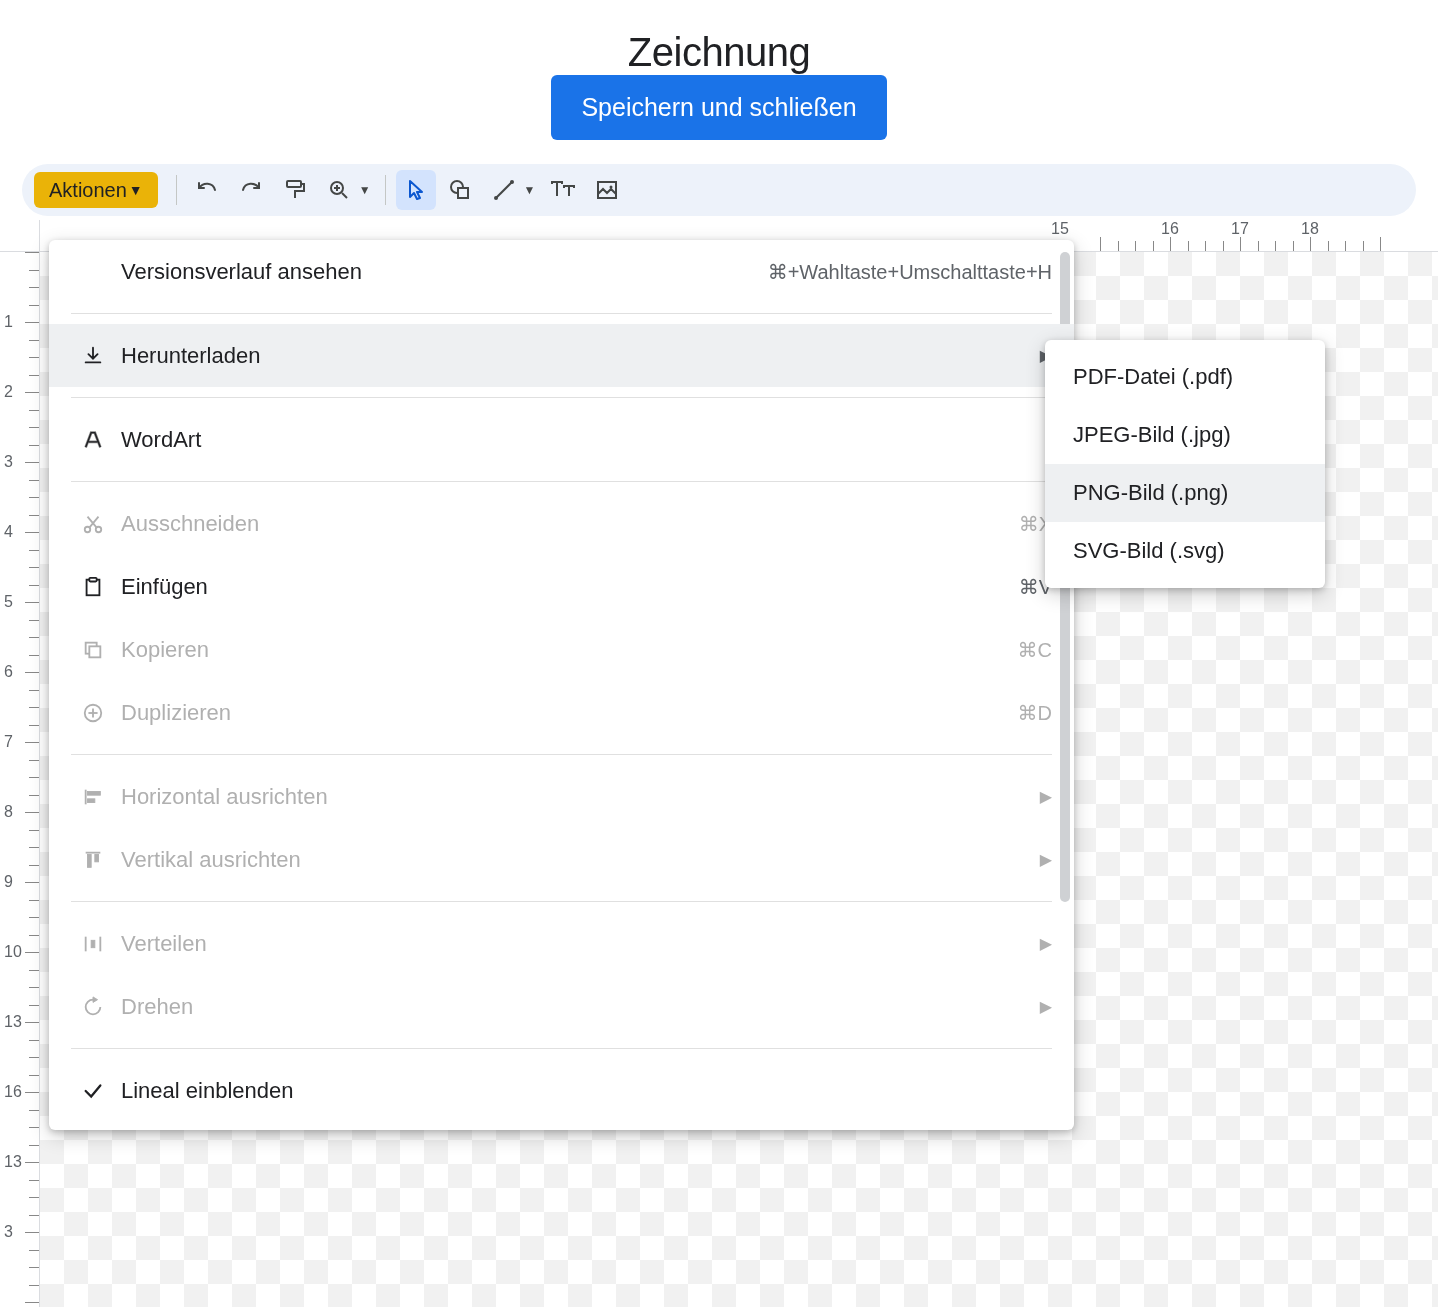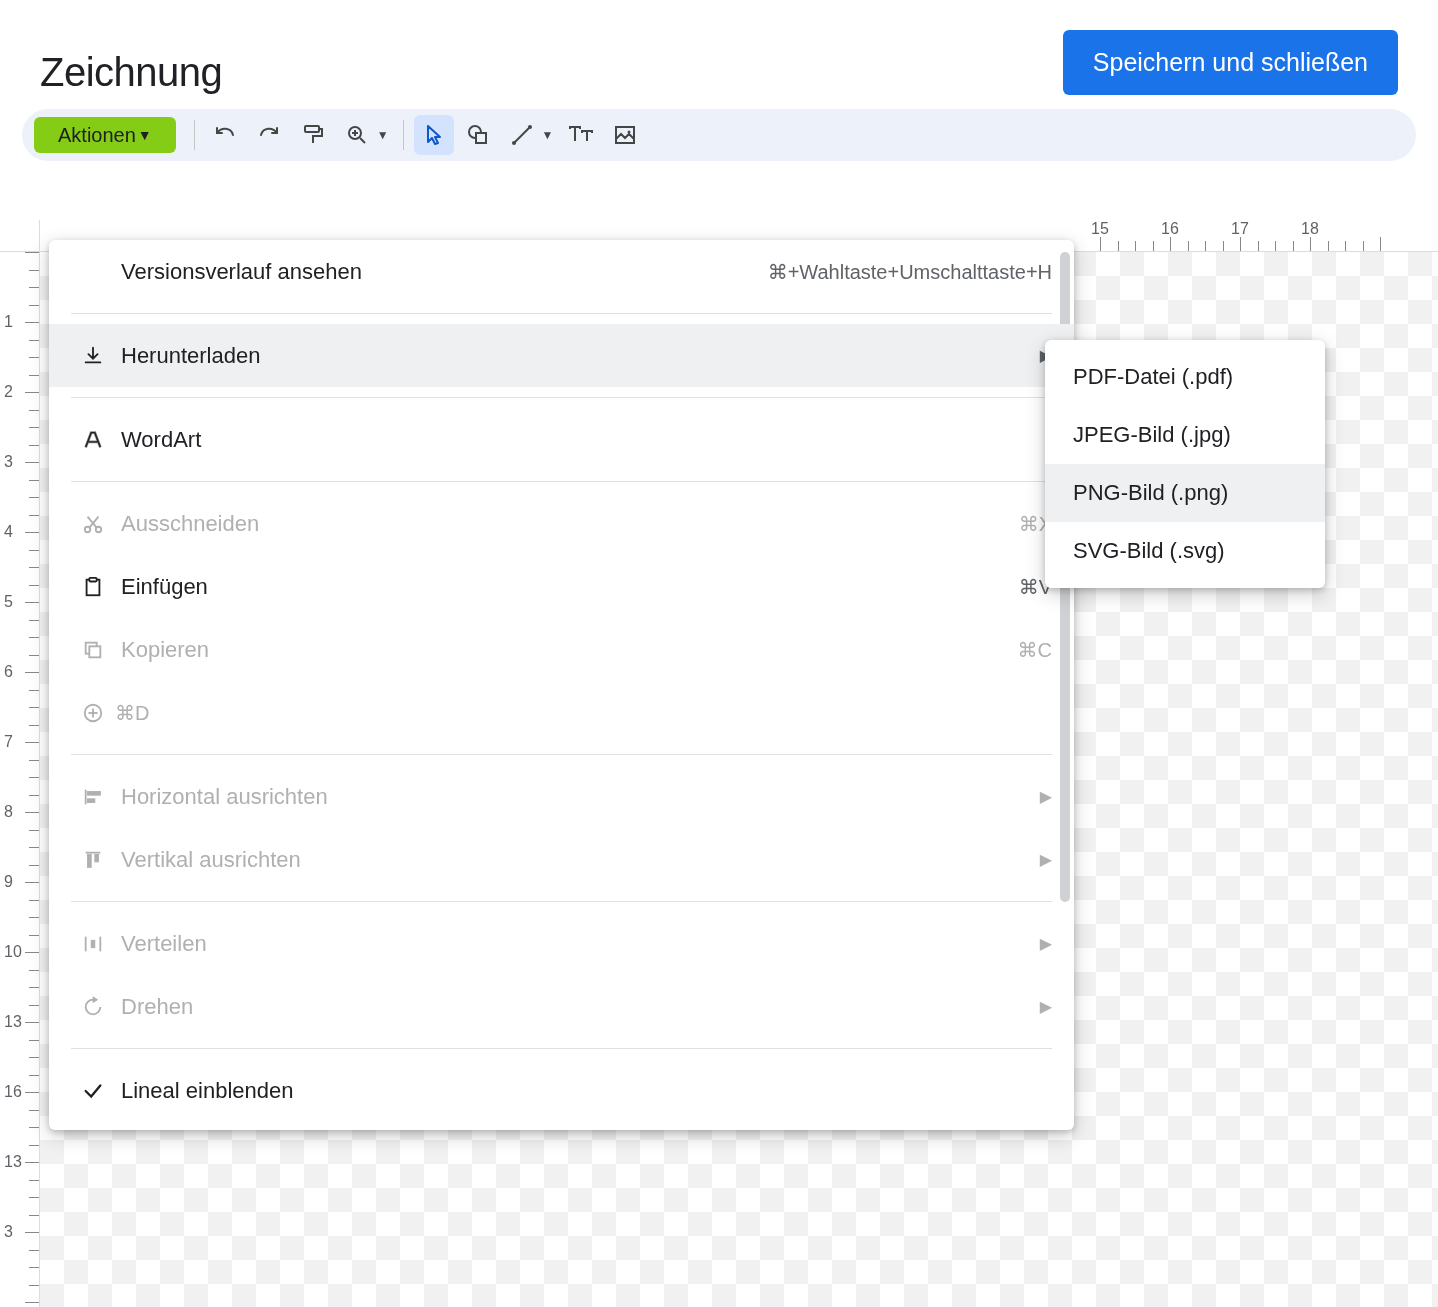--- a/index.html
+++ b/index.html
@@ -1,24 +1,24 @@
 <!DOCTYPE html>
 <html><head>
 <meta charset="utf-8">
 <style>
   * { box-sizing: border-box; margin: 0; padding: 0; }
   body { font-family: Arial, "Helvetica Neue", sans-serif; background: #fff; width: 1438px; height: 1307px; overflow: hidden; position: relative; }
 
-  .header { display: flex; justify-content: space-between; align-items: flex-end; padding: 30px 40px 14px 40px; }
+  .header { display: flex; justify-content: space-between; align-items: center; padding: 30px 40px 24px 40px; flex-direction: column; }
   .title { font-size: 40px; color: #202124; font-weight: 400; letter-spacing: -0.5px; }
   .save-btn { background: #1a73e8; color: #fff; font-size: 25px; font-weight: 500; border: none; border-radius: 6px; padding: 18px 30px; cursor: pointer; }
 
   .toolbar-wrap { padding: 0 22px; }
   .toolbar { background: #edf2fa; border-radius: 999px; height: 52px; display: flex; align-items: center; padding: 0 12px; gap: 4px; }
-  .actions-btn { background: #84cc16; border-radius: 6px; padding: 4px 24px; display: flex; align-items: center; font-size: 20px; color: #202124; cursor: pointer; height: 36px; margin-right: 8px; }
+  .actions-btn { background: #eab308; border-radius: 6px; padding: 4px 15px; display: flex; align-items: center; font-size: 20px; color: #202124; cursor: pointer; height: 36px; margin-right: 8px; }
   .actions-btn .caret { margin-left: 2px; font-size: 14px; }
   .tb-sep { width: 1px; height: 30px; background: #c4c7c5; margin: 0 6px; }
   .tb-btn { width: 40px; height: 40px; display: flex; align-items: center; justify-content: center; border-radius: 6px; cursor: pointer; color: #444746; }
   .tb-btn.selected { background: #d3e3fd; color: #0b57d0; }
   .tb-group { display: flex; align-items: center; gap: 2px; }
   .mini-caret { font-size: 12px; color: #444746; margin-left: -2px; margin-right: 4px; }
   .hruler { position: absolute; top: 0; left: 40px; right: 0; height: 32px; background: #fff; border-bottom: 1px solid #dadce0; }
   .hruler-inner { position: absolute; left: 0; top: 0; bottom: 0; right: 0; }
   .hmark { position: absolute; top: 0; font-size: 16px; color: #5f6368; text-align: center; transform: translateX(-50%); }
   .htick { position: absolute; bottom: 0; width: 1px; height: 10px; background: #888; }
@@ -141,21 +141,21 @@
           <circle cx="16" cy="9" r="1.5" fill="#444746"></circle>
         </svg>
     </div>
   </div>
 </div>
 
 <div class="workspace">
   <div class="canvas"></div>
   <div class="hruler">
     <div class="hruler-inner">
-      <span class="hmark" style="left:1060px">15</span>
+      <span class="hmark" style="left:1020px">15</span>
       <span class="hmark" style="left:1130px">16</span>
       <span class="hmark" style="left:1200px">17</span>
       <span class="hmark" style="left:1270px">18</span>
       <span class="htick major" style="left:1060px"></span>
         <span class="htick" style="left:1078px"></span>
         <span class="htick" style="left:1095px"></span>
         <span class="htick" style="left:1113px"></span>
       <span class="htick major" style="left:1130px"></span>
         <span class="htick" style="left:1148px"></span>
         <span class="htick" style="left:1165px"></span>
@@ -318,20 +318,21 @@
   </div>
 
   <div class="menu-item disabled">
     <span class="mi-icon">
       <svg width="22" height="22" viewBox="0 0 24 24">
           <circle cx="12" cy="12" r="9" stroke="#b0b0b0" stroke-width="2" fill="none"></circle>
           <line x1="12" y1="7" x2="12" y2="17" stroke="#b0b0b0" stroke-width="2"></line>
           <line x1="7" y1="12" x2="17" y2="12" stroke="#b0b0b0" stroke-width="2"></line>
         </svg>
     </span>
+    <span class="mi-label">Duplizieren</span>
     <span class="mi-shortcut">⌘D</span>
   </div>
   <div class="menu-sep"></div>
 
   <div class="menu-item disabled">
     <span class="mi-icon">
       <svg width="22" height="22" viewBox="0 0 24 24">
           <line x1="4" y1="4" x2="4" y2="20" stroke="#b0b0b0" stroke-width="2"></line>
           <rect x="6" y="6" width="14" height="4" fill="#b0b0b0"></rect>
           <rect x="6" y="14" width="8" height="4" fill="#b0b0b0"></rect>

